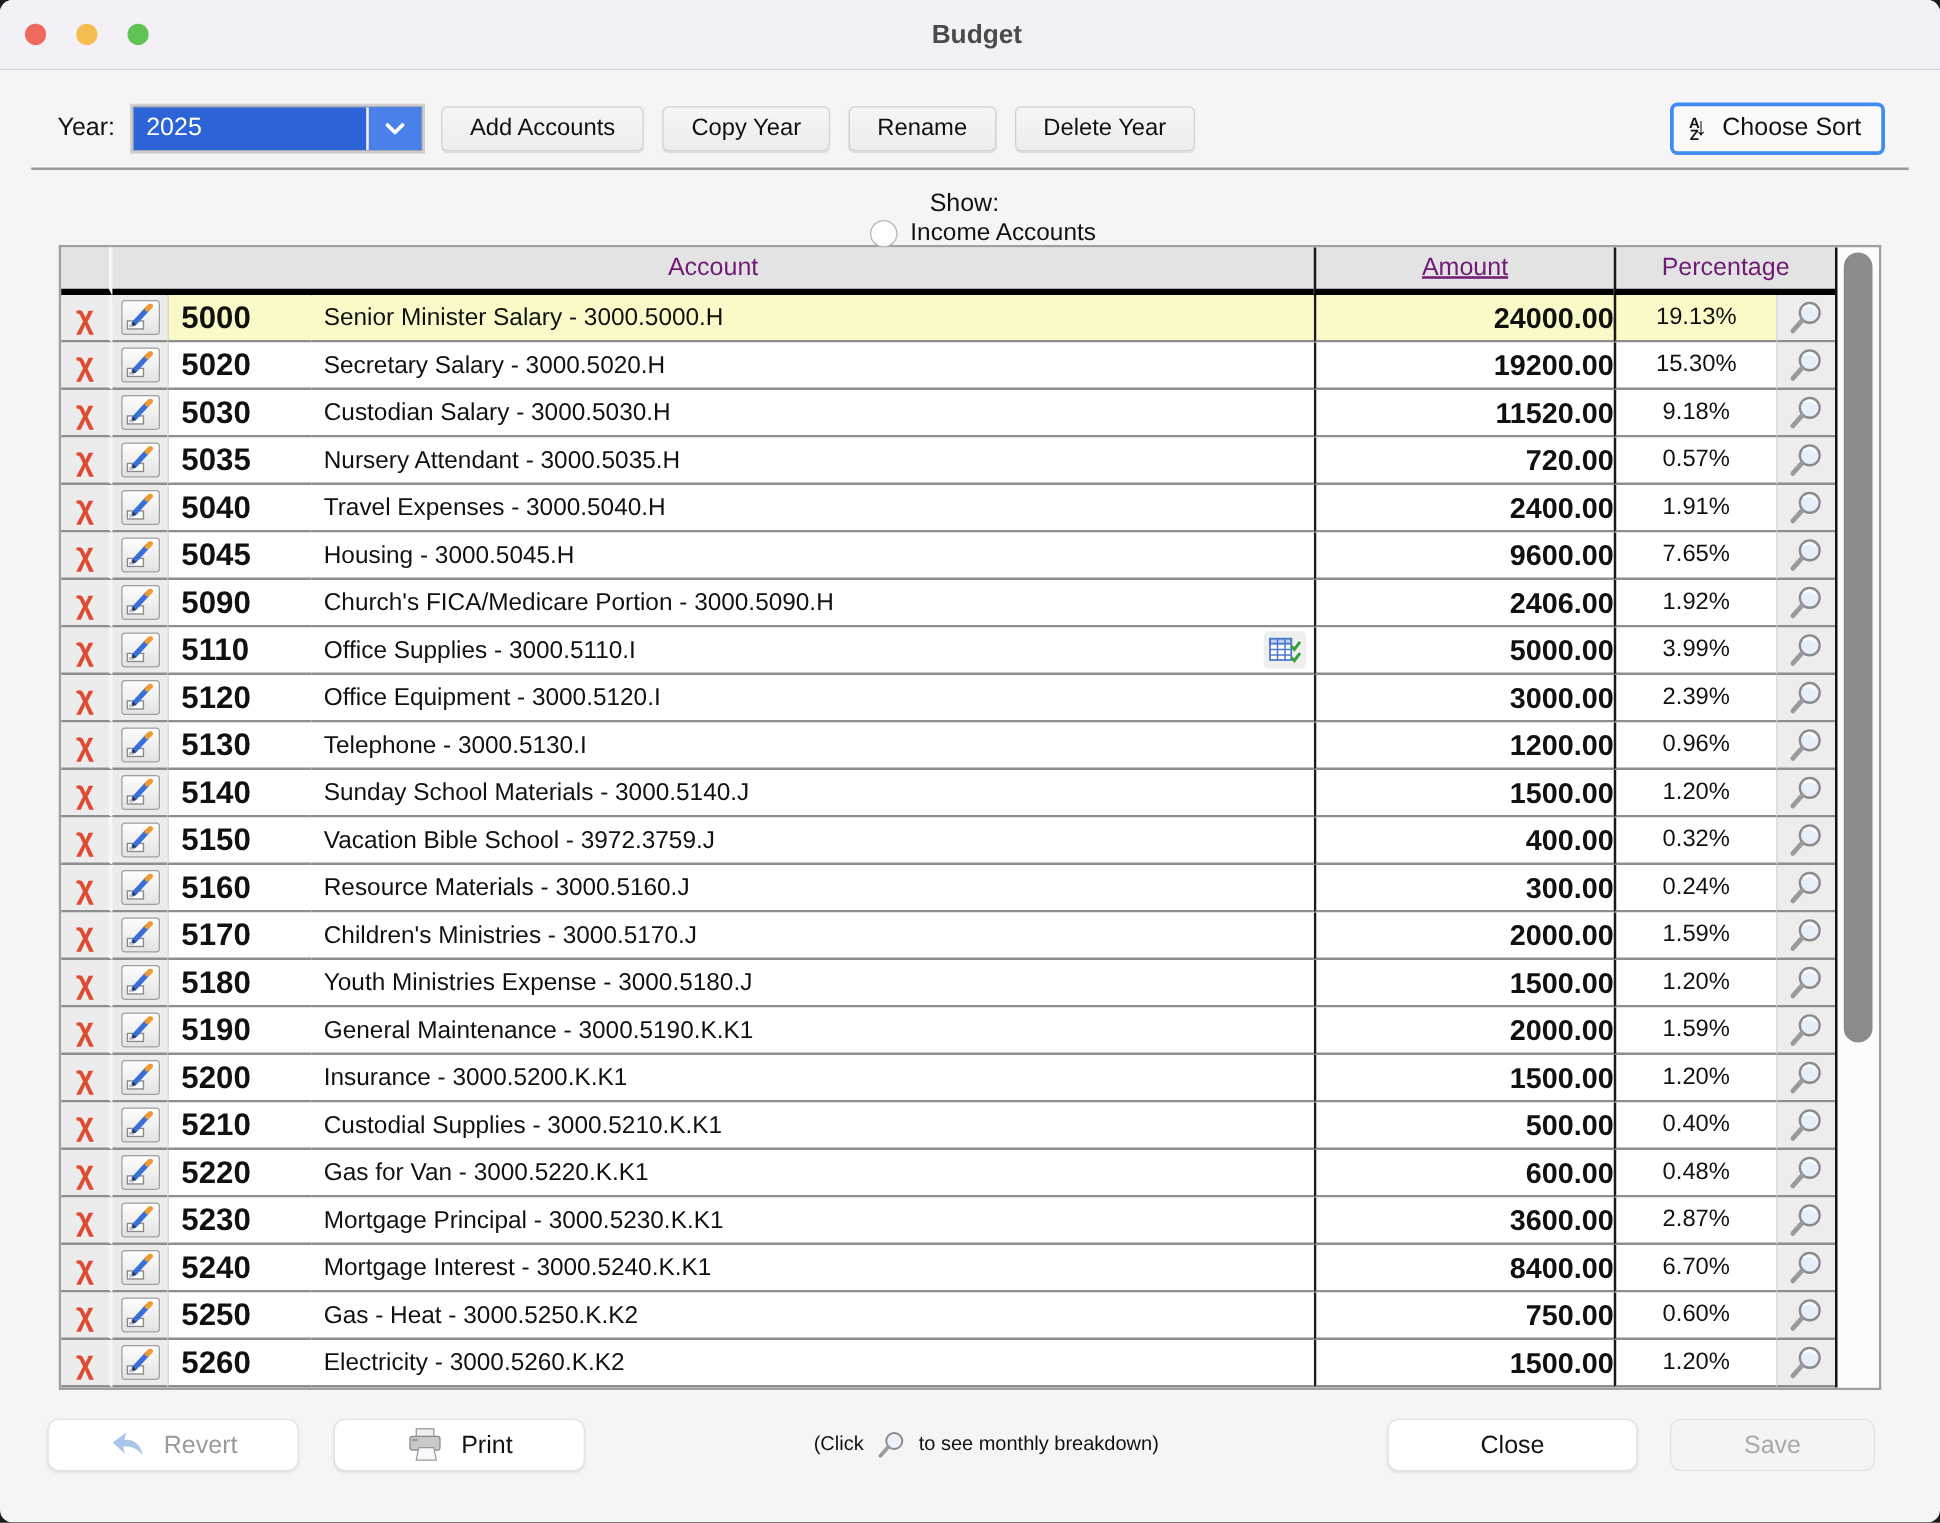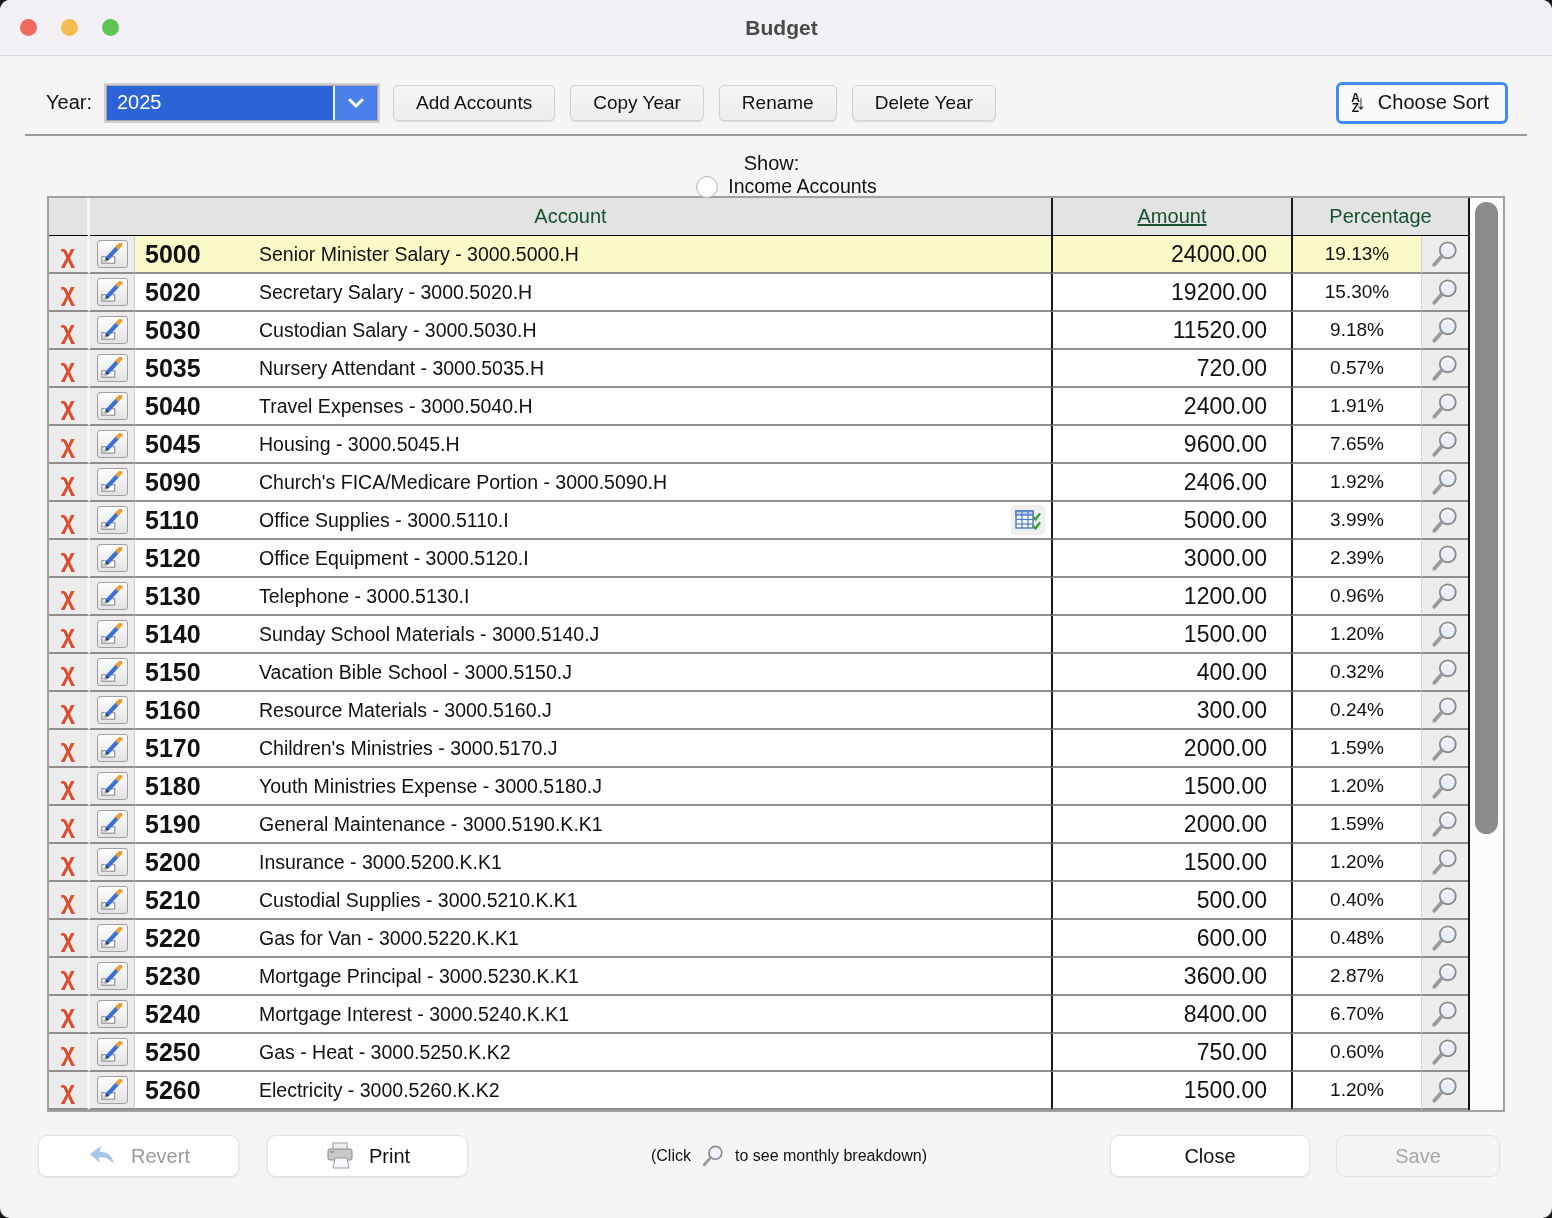--- a/index.html
+++ b/index.html
@@ -22,21 +22,21 @@
   .win-title {
     position:absolute; left:11px; right:0; text-align:center;
     font-size:21px; font-weight:bold; color:#4a4a4a;
   }
   
   .toolbar {
     display:flex; align-items:center; height:37px; margin:28px 44px 0 46px;
   }
   .lbl { font-size:20px; color:#111; }
   .year-select {
-    display:flex; align-items:stretch; width:272px; height:36px; margin-left:14px;
+    display:flex; align-items:stretch; width:232px; height:36px; margin-left:14px;
     border:1px solid #a8a8a8; outline:2px solid #cfcfcf; background:#2c63d6;
     cursor:pointer;
   }
   .year-value { flex:1; color:#fff; font-size:20px; display:flex; align-items:center; padding-left:10px; }
   .year-chevron {
     width:44px; background:#4a80ea; border-left:2px solid #f2f2f2;
     display:flex; align-items:center; justify-content:center;
   }
   .tb-btn {
     margin-left:15px; height:36px; padding:0 22px; font-size:19px; color:#111;
@@ -72,38 +72,38 @@
   .tablewrap {
     display:flex; margin:14px 47px 0 47px; width:1458px;
     border:2px solid #a0a0a0; background:#fff;
   }
   .grid {
     flex:1; display:grid;
     grid-template-columns:41px 44px 115px 1fr 240px 130px 47px;
     grid-auto-rows:38px;
   }
   .hcell {
-    background:#e3e3e3; border-bottom:2px solid #000000;
+    background:#e3e3e3; border-bottom:6px solid #000000;
     display:flex; align-items:center; justify-content:center;
-    font-size:20px; color:#14532d; height:39px;
+    font-size:20px; color:#701a75; height:39px;
   }
   .h-blank  { grid-column:1; border-right:3px solid #f6f6f6; }
   .h-account { grid-column:2 / 5; }
   .h-amount { grid-column:5; border-left:2px solid #1a1a1a;text-decoration:underline; }
   .h-pct    { grid-column:6 / 8; border-left:2px solid #1a1a1a; }
   .row { display:contents; }
   .cell {
     border-bottom:2px solid #8e8e8e; display:flex; align-items:center;
     background:#fff; overflow:hidden;
   }
   .c-del  { background:#ececec; justify-content:center; border-right:3px solid #f6f6f6; cursor:pointer; }
   .c-edit { background:#ececec; justify-content:center; }
   .c-num  { padding-left:10px; font-size:25px; font-weight:bold; border-left:1px solid #cfcfcf; }
   .c-name { padding-left:10px; font-size:19.5px; justify-content:flex-start; position:relative; }
-  .c-amt  { justify-content:flex-end; padding-right:24px; font-size:23px; font-weight:normal; border-left:2px solid #1a1a1a; }
+  .c-amt  { justify-content:flex-end; padding-right:0; font-size:23px; font-weight:bold; border-left:2px solid #1a1a1a; }
   .c-pct  { justify-content:center; font-size:19px; border-left:2px solid #1a1a1a; }
   .c-mag  { background:#ededed; justify-content:center; border-left:1px solid #d6d6d6; cursor:pointer; }
   .row.selected .c-num, .row.selected .c-name,
   .row.selected .c-amt, .row.selected .c-pct { background:#fafac8; }
   .edit-btn {
     width:31px; height:28px; border:1px solid #9f9f9f; border-radius:3px;
     background:linear-gradient(#fdfdfd,#e3e3e3); display:flex; align-items:center; justify-content:center;
     cursor:pointer;
   }
   .del-glyph { font-size:25px; font-weight:bold; color:#e04a30; transform:scaleY(1.05); line-height:1; }
@@ -561,21 +561,21 @@
           <rect x="2" y="15" width="14" height="7" fill="#ffffff" stroke="#8a8a8a" stroke-width="1.2"></rect>
           <rect x="3.5" y="18" width="4" height="2.5" fill="#bbb"></rect>
           <line x1="8" y1="17" x2="19" y2="5" stroke="#3a6fd8" stroke-width="4.6" stroke-linecap="round"></line>
           <line x1="19.5" y1="4.5" x2="22" y2="2" stroke="#f09a32" stroke-width="4.6" stroke-linecap="round"></line>
           <polygon points="6,19 9.5,18 7,15.5" fill="#333"></polygon>
         </svg>
       </span>
     </div>
     <div class="cell c-num">5150</div>
     <div class="cell c-name">
-      <span>Vacation Bible School - 3000.5150.J</span>
+      <span>Vacation Bible School - 3972.3759.J</span>
 
     </div>
     <div class="cell c-amt">400.00</div>
     <div class="cell c-pct">0.32%</div>
     <div class="cell c-mag">
       <svg width="28" height="28" viewBox="0 0 30 30">
         <circle cx="18" cy="11" r="8.5" fill="#e7eefa" stroke="#8a8a8a" stroke-width="2"></circle>
         <path d="M12.5 7 A7 7 0 0 1 23 8" fill="none" stroke="#ffffff" stroke-width="2" opacity="0.8"></path>
         <line x1="11.5" y1="17.5" x2="3.5" y2="26.5" stroke="#9a9a9a" stroke-width="4" stroke-linecap="round"></line>
       </svg>

